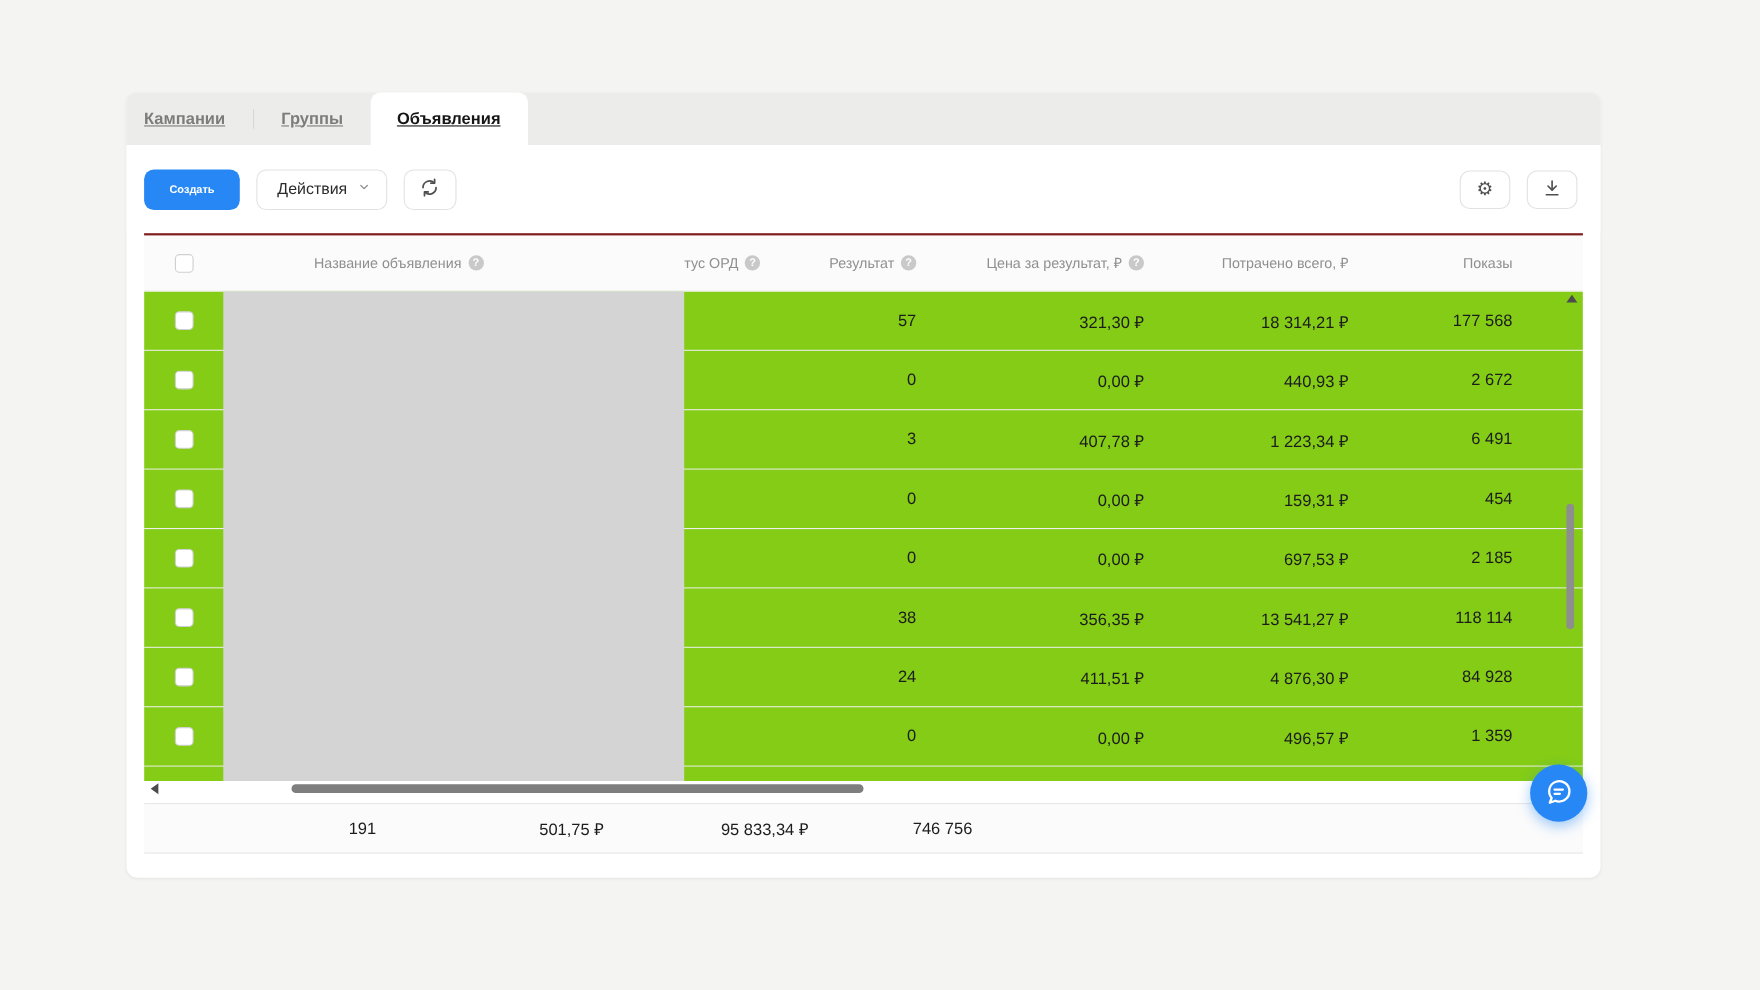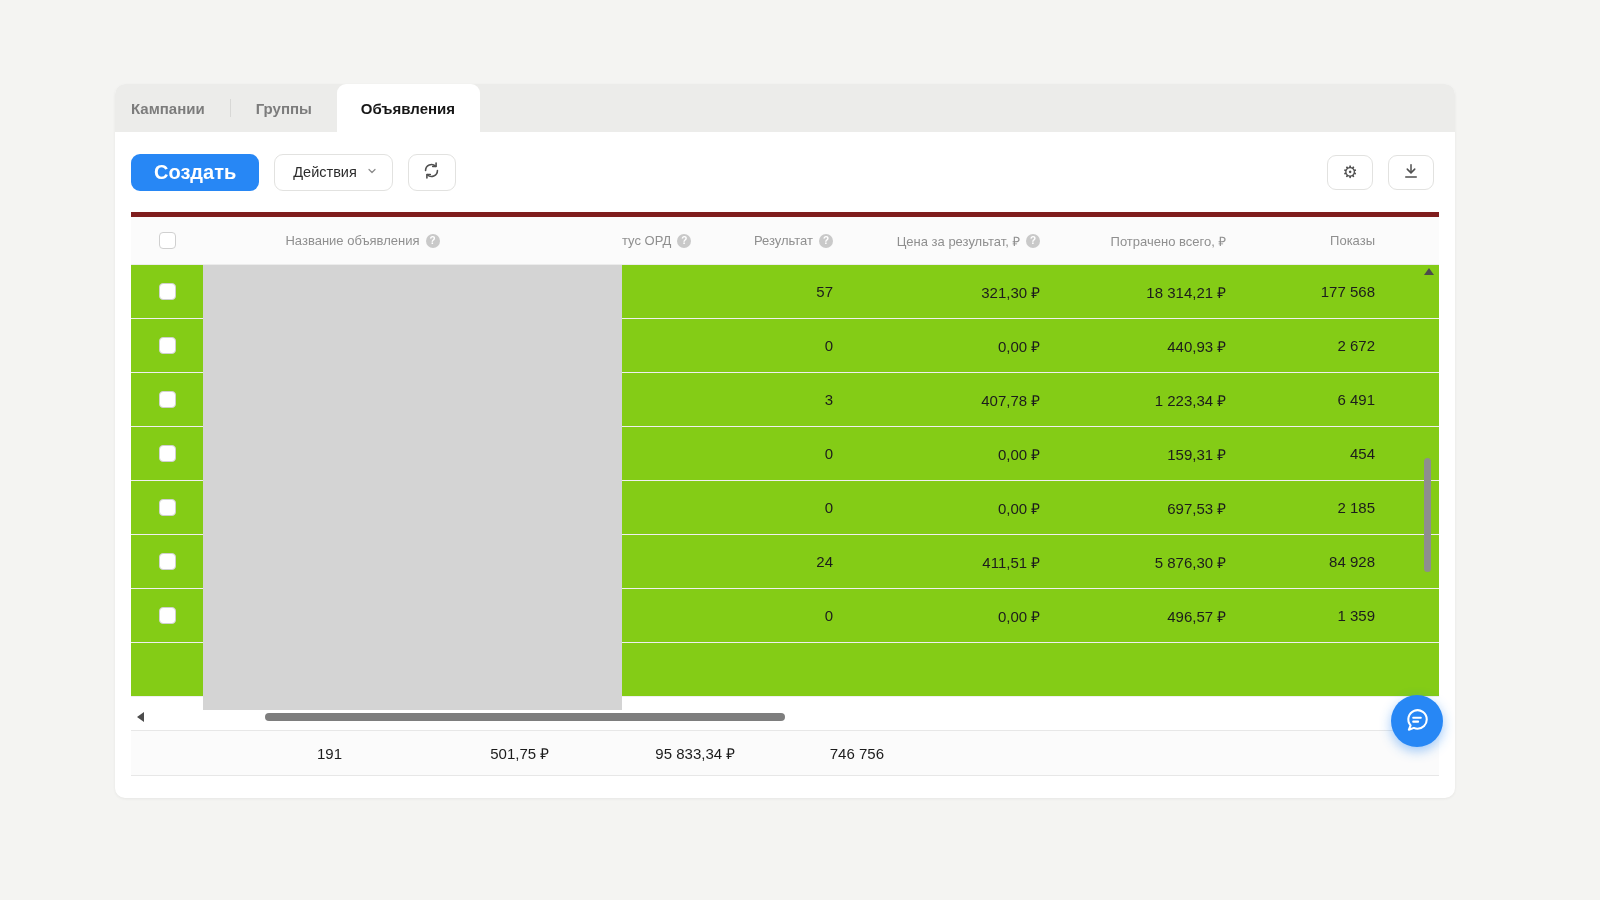--- a/index.html
+++ b/index.html
@@ -6,44 +6,44 @@
   body { margin:0; background:#f4f4f2; font-family:"Liberation Sans", sans-serif; }
   .canvas { position:relative; width:1600px; height:900px; background:#f4f4f2; overflow:hidden; }
 
   .card { position:absolute; left:115px; top:84px; width:1340px; height:714px;
           background:#fff; border-radius:10px; box-shadow:0 1px 3px rgba(0,0,0,.06); }
 
   
   .tabbar { position:absolute; left:0; top:0; width:100%; height:48px; background:#ececea;
             border-radius:10px 10px 0 0; display:flex; align-items:stretch; }
   .tab { padding:0 25px; display:flex; align-items:center; font-size:15px; font-weight:600;
-         color:#7c7c7c; cursor:pointer; }
+         color:#7c7c7c; cursor:pointer;text-decoration:underline; }
   .tab:first-child { padding-left:16px; border-radius:10px 0 0 0; }
   .tab.active { background:#fff; color:#161616; border-radius:9px 9px 0 0;padding-left:24px; }
   .tab-sep { width:1px; height:18px; background:#d8d8d6; align-self:center; }
 
   
   .toolbar { position:absolute; left:0; top:48px; width:100%; height:80px; display:flex;
              align-items:center; padding:0 21px 0 16px; gap:15px; background:#fff; }
   .btn { cursor:pointer; font-family:inherit; }
   .btn-create { height:37px; padding:0 23px; background:#2787f5; border:none; border-radius:9px;
-                color:#fff; font-size:20px; font-weight:600; }
+                color:#fff; font-size:10px; font-weight:600; }
   .btn-actions { height:37px; padding:0 14px 0 18px; background:#fff; border:1px solid #e2e2e0;
                  border-radius:9px; font-size:14.5px; color:#2b2b2b; display:flex;
                  align-items:center; gap:9px; }
   .btn-iconbox { height:37px; width:48px; background:#fff; border:1px solid #e2e2e0;
                  border-radius:9px; display:flex; align-items:center; justify-content:center; }
   .btn-iconbox.small { height:35px; width:46px; }
   .spacer { flex:1; }
   .gear-glyph { font-family:"DejaVu Sans", sans-serif; font-size:17px; color:#4f4f4f; line-height:1; }
 
   
   .table { position:absolute; left:16px; top:128px; width:1308px; }
   .thead { display:flex; height:53px; align-items:center; background:#fbfbfb;
-           border-top:5px solid #7f1d1d; border-bottom:1px solid #ececec;
+           border-top:2px solid #7f1d1d; border-bottom:1px solid #ececec;
            font-size:13px; color:#8f8f8f; }
   .tbody { height:445px; overflow:hidden; }
   .trow { display:flex; height:54px; align-items:center; border-bottom:1px solid #efefef;
           font-size:15px; color:#1c1c1c; background:#84cc16; }
   .c1 { width:72px; display:flex; justify-content:center; }
   .c2 { width:419px; }
   .c3 { width:111px; }
   .c4 { width:100px; text-align:right; }
   .c5 { width:207px; text-align:right; }
   .c6 { width:186px; text-align:right; }
@@ -217,23 +217,34 @@
           <div class="c5">0,00 ₽</div>
           <div class="c6">697,53 ₽</div>
           <div class="c7">2 185</div>
         </div>
         <div class="trow">
           <div class="c1">
               <div class="cb"></div>
             </div>
           <div class="c2"></div>
           <div class="c3"></div>
+          <div class="c4">38</div>
+          <div class="c5">356,35 ₽</div>
+          <div class="c6">13 541,27 ₽</div>
+          <div class="c7">118 114</div>
+        </div>
+        <div class="trow">
+          <div class="c1">
+              <div class="cb"></div>
+            </div>
+          <div class="c2"></div>
+          <div class="c3"></div>
           <div class="c4">24</div>
           <div class="c5">411,51 ₽</div>
-          <div class="c6">5 876,30 ₽</div>
+          <div class="c6">4 876,30 ₽</div>
           <div class="c7">84 928</div>
         </div>
         <div class="trow">
           <div class="c1">
               <div class="cb"></div>
             </div>
           <div class="c2"></div>
           <div class="c3"></div>
           <div class="c4">0</div>
           <div class="c5">0,00 ₽</div>

